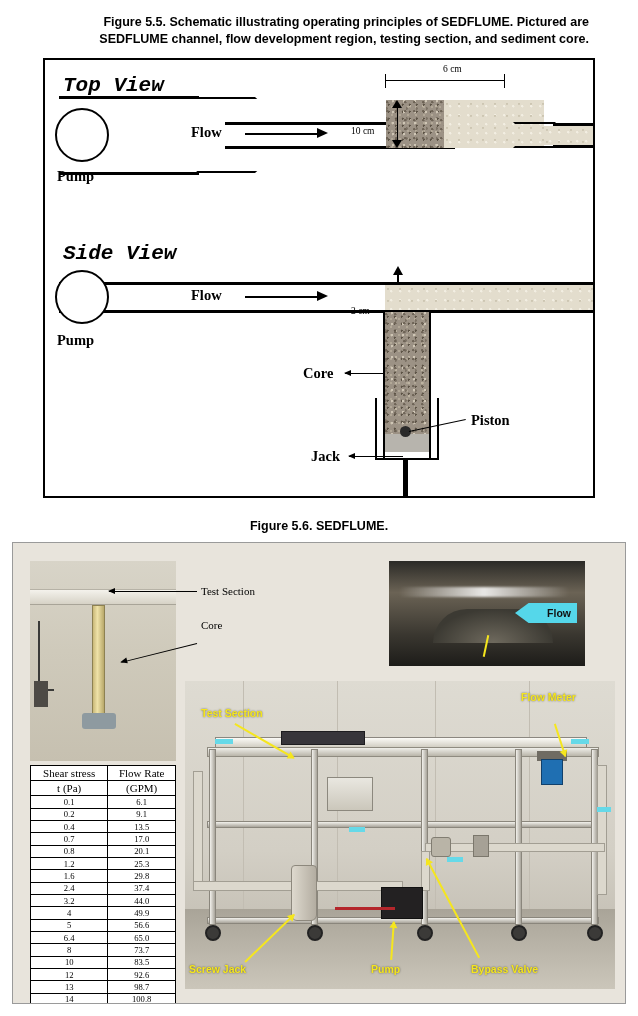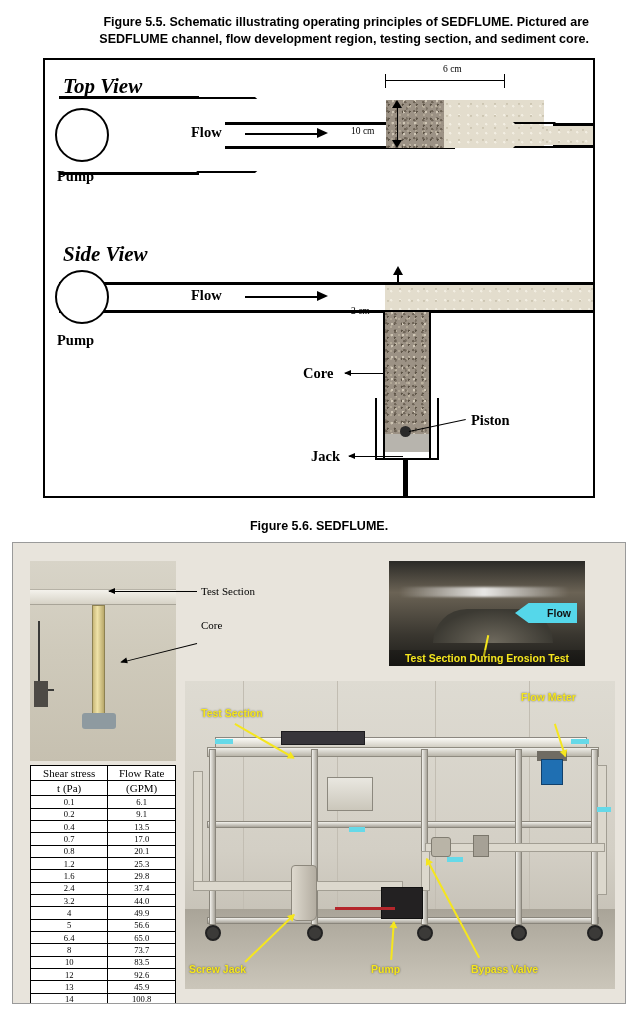--- a/index.html
+++ b/index.html
@@ -29,21 +29,21 @@
     left: 43px;
     top: 58px;
     width: 552px;
     height: 440px;
     border: 2px solid #000;
     background: #fff;
     overflow: hidden;
   }
 
   .label-italic {
-    font-family: Liberation Serif, serif;
+    font-family: Liberation Mono, monospace;
     font-style: italic;
     font-weight: bold;
     font-size: 21px;
   }
   .label-bold-serif {
     font-family: "Liberation Serif", serif;
     font-weight: bold;
     font-size: 14.5px;
   }
   .tiny {
@@ -418,21 +418,20 @@
   <div class="callout-blk" style="left:188px; top:42px;">Test Section</div>
   <div class="leader arrowhead" style="left:96px; top:48px; width:88px;"></div>
   <div class="callout-blk" style="left:188px; top:76px;">Core</div>
   <div class="leader arrowhead" style="left:106px; top:100px; width:78px; transform:rotate(-14deg); transform-origin:right center;"></div>
 
   <div class="photo-tr">
     <div class="glint"></div>
     <div class="mound"></div>
     <div class="yellowline"></div>
     <div class="flow-arrow">Flow</div>
-    <div class="tr-caption">Test Section During Erosion Test</div>
   </div>
 
   <table class="data-table">
     <thead>
       <tr>
         <th>Shear stress</th>
         <th>Flow Rate</th>
       </tr>
       <tr>
         <th>t (Pa)</th>
@@ -495,21 +494,21 @@
       <tr>
           <td>10</td>
           <td>83.5</td>
         </tr>
       <tr>
           <td>12</td>
           <td>92.6</td>
         </tr>
       <tr>
           <td>13</td>
-          <td>45.9</td>
+          <td>98.7</td>
         </tr>
       <tr>
           <td>14</td>
           <td>100.8</td>
         </tr>
     </tbody>
   </table>
 
   <div class="photo-main">
     <div class="wallpanel" style="left:58px;"></div>

